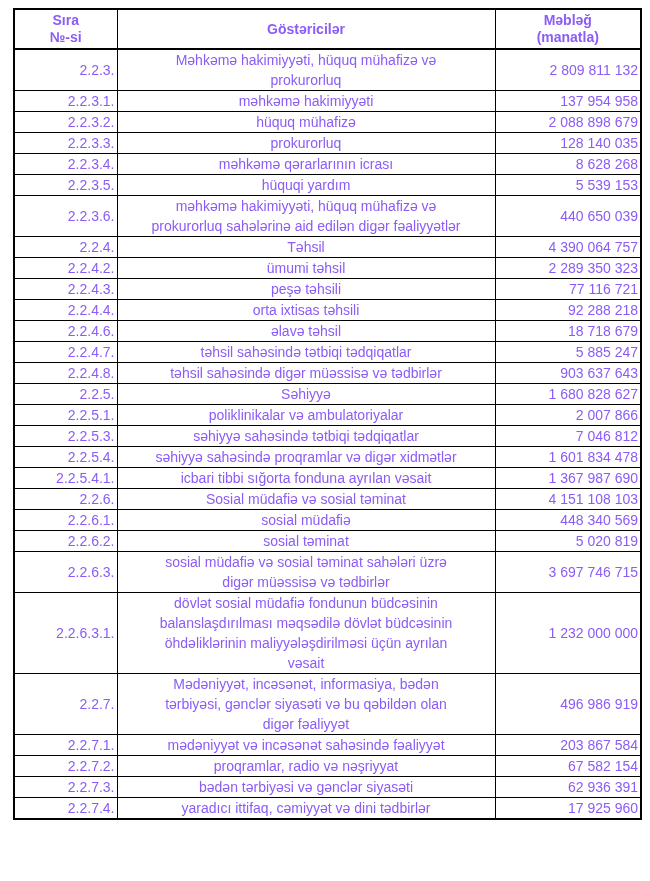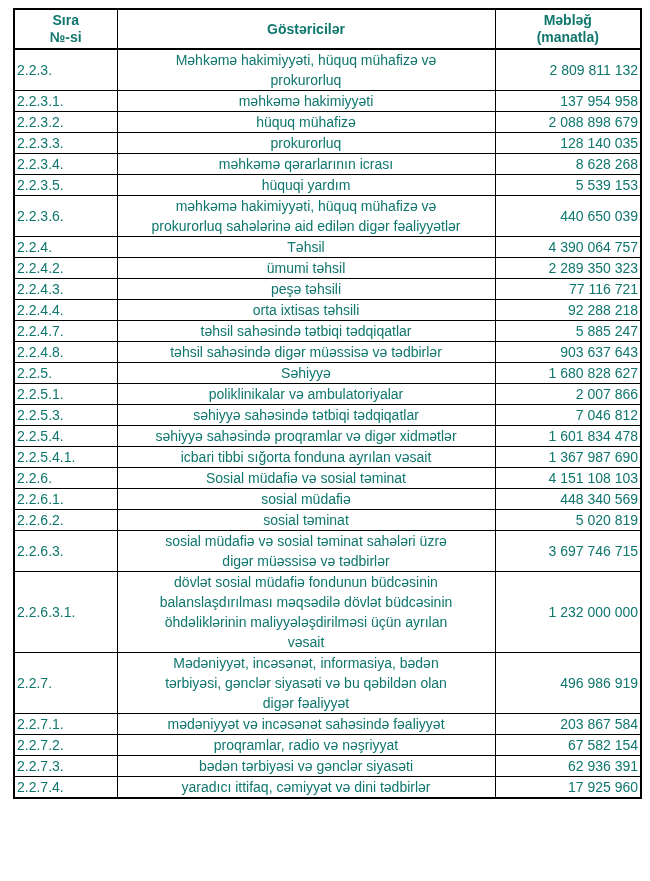--- a/index.html
+++ b/index.html
@@ -11,21 +11,21 @@
     overflow: hidden;
   }
   .page {
     width: 650px;
     height: 881px;
     overflow: hidden;
     background: #ffffff;
     box-sizing: border-box;
     padding: 8px 0 0 13px;
     font-family: "Liberation Sans", "DejaVu Sans", sans-serif;
-    color: #0f766e;
+    color: #8b5cf6;
   }
   table.budget-table {
     border-collapse: collapse;
     table-layout: fixed;
     width: 627px;
     border: 2px solid #000000;
   }
   .budget-table th, .budget-table td {
     border: 1px solid #000000;
     font-size: 14px;
@@ -41,21 +41,21 @@
     padding: 2px 2px;
     white-space: pre-line;
   }
   .budget-table thead tr {
     border-bottom: 2px solid #000000;
   }
   col.c-no  { width: 103px; }
   col.c-ind { width: 378px; }
   col.c-amt { width: 146px; }
   td.cell-no {
-    text-align: left;
+    text-align: right;
     padding: 0 2px;
     margin-left: 21px;
   }
   td.cell-label {
     text-align: center;
     padding: 0 6px;
     white-space: pre-line;
   }
   td.cell-amount {
     text-align: right;
@@ -134,20 +134,25 @@
           <td class="cell-no">2.2.4.3.</td>
           <td class="cell-label">peşə təhsili</td>
           <td class="cell-amount">77 116 721</td>
         </tr>
         <tr>
           <td class="cell-no">2.2.4.4.</td>
           <td class="cell-label">orta ixtisas təhsili</td>
           <td class="cell-amount">92 288 218</td>
         </tr>
         <tr>
+          <td class="cell-no">2.2.4.6.</td>
+          <td class="cell-label">əlavə təhsil</td>
+          <td class="cell-amount">18 718 679</td>
+        </tr>
+        <tr>
           <td class="cell-no">2.2.4.7.</td>
           <td class="cell-label">təhsil sahəsində tətbiqi tədqiqatlar</td>
           <td class="cell-amount">5 885 247</td>
         </tr>
         <tr>
           <td class="cell-no">2.2.4.8.</td>
           <td class="cell-label">təhsil sahəsində digər müəssisə və tədbirlər</td>
           <td class="cell-amount">903 637 643</td>
         </tr>
         <tr>

